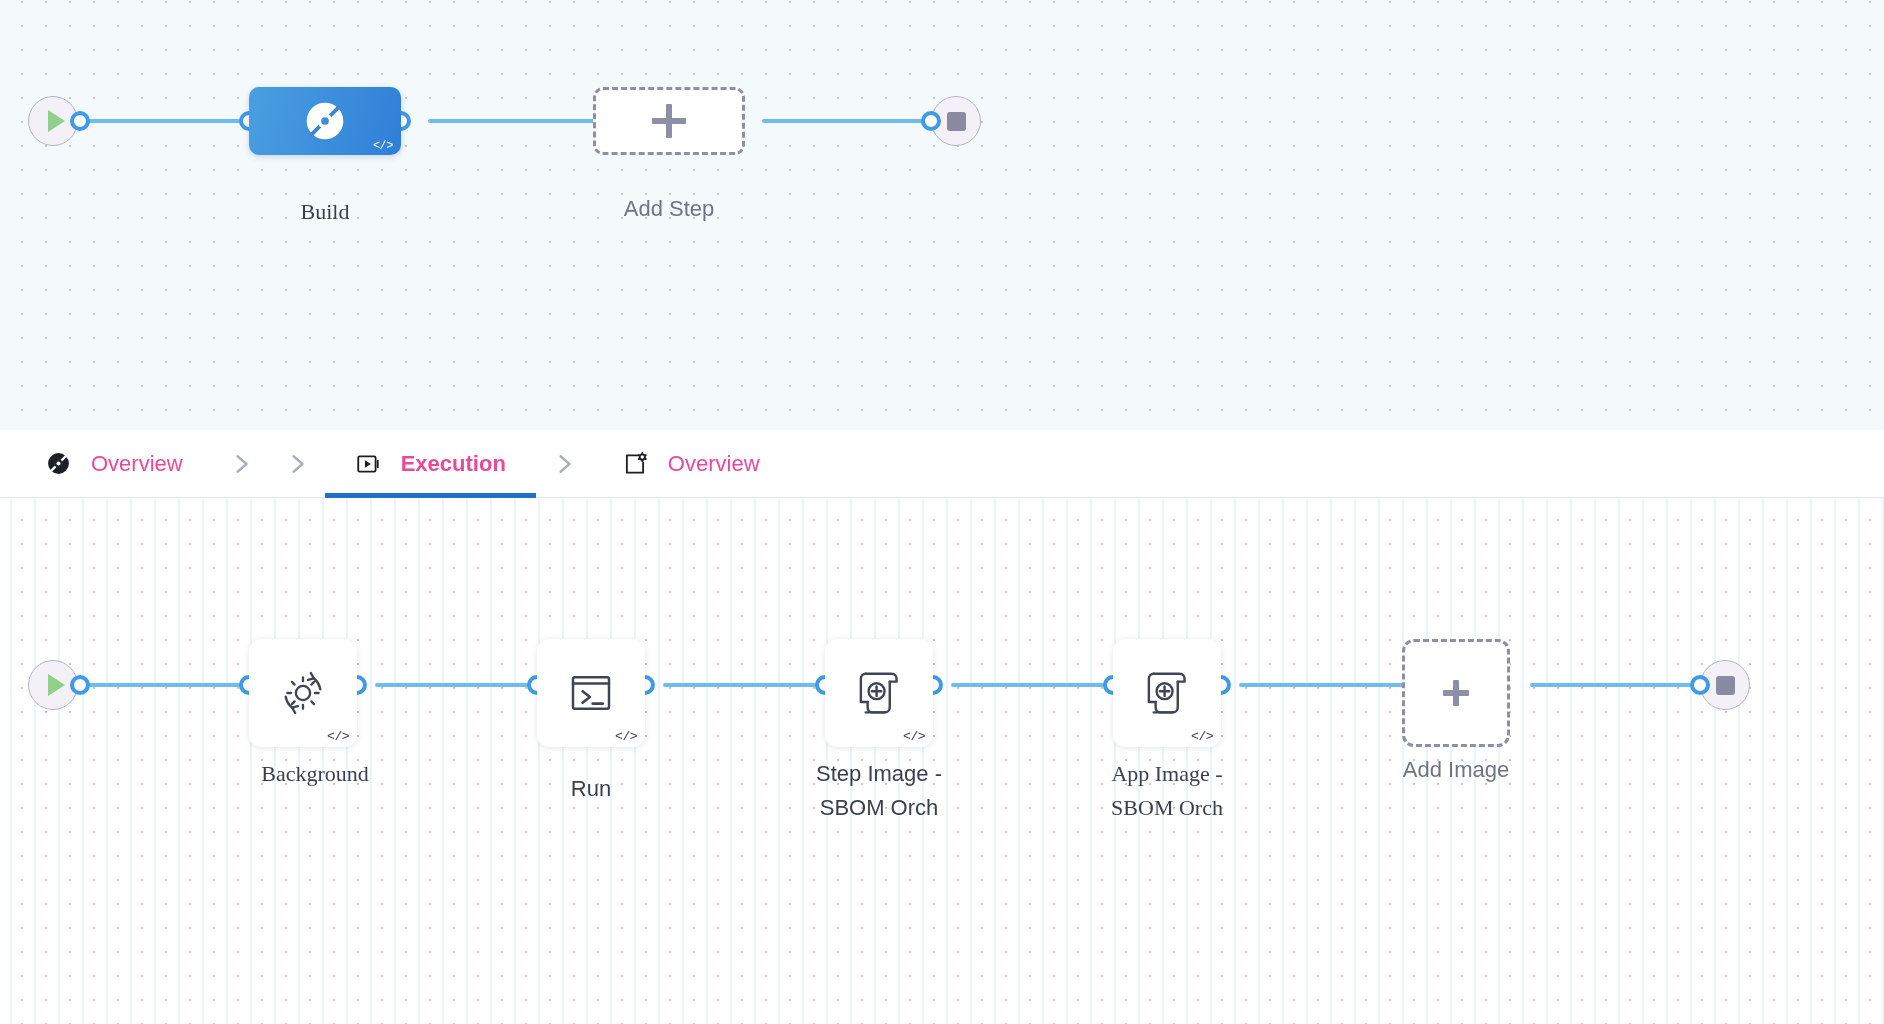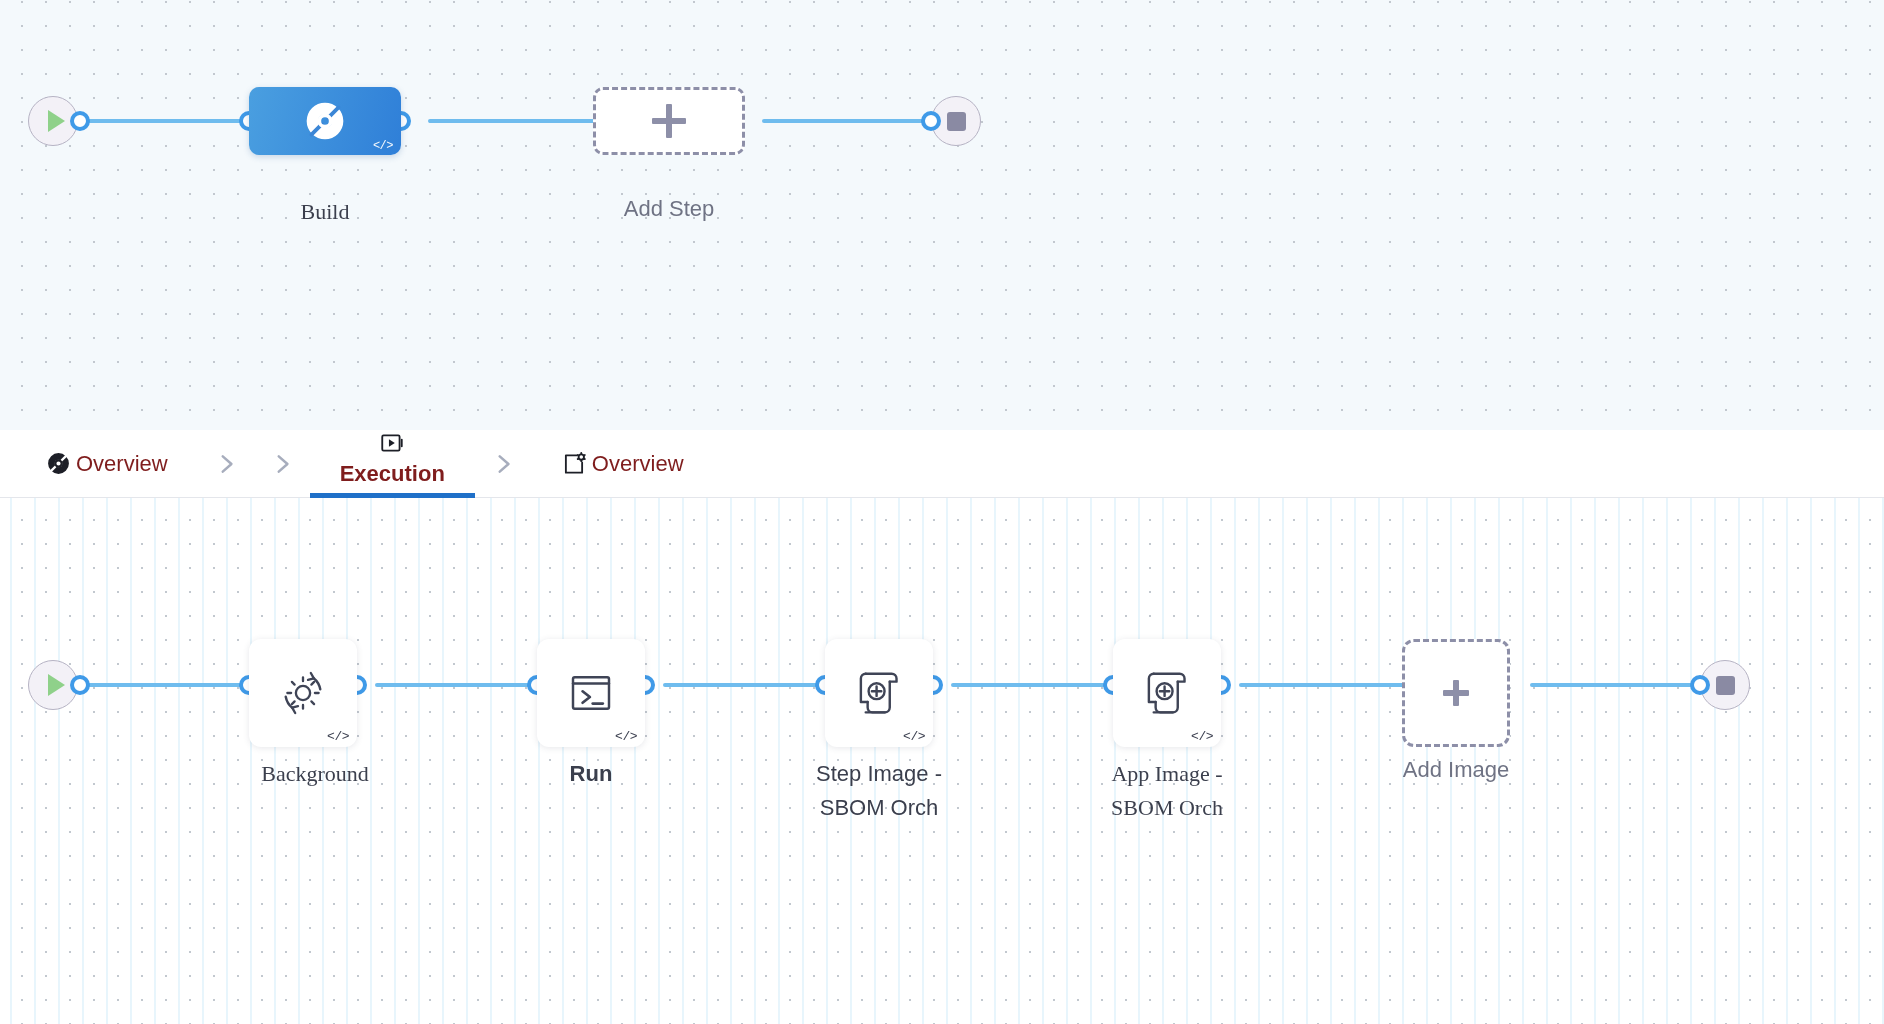--- a/index.html
+++ b/index.html
@@ -203,28 +203,28 @@
     display: flex;
     align-items: stretch;
     padding-left: 16px;
     position: relative;
     z-index: 20;
     flex-shrink: 0;
   }
   .tab {
     display: flex;
     align-items: center;
-    gap: 5px;
+    gap: 20px;
     padding: 0 30px;
     position: relative;
     cursor: pointer;
-    color: #7f1d1d;
+    color: #ec4899;
     font-size: 22px;
   }
-  .tab.active { font-weight: bold; flex-direction: column; }
+  .tab.active { font-weight: bold; }
   .tab.active::after {
     content: "";
     position: absolute;
     left: 0; right: 0; bottom: -1px;
     height: 5px;
     background: #1f70c8;
   }
   .tab-sep {
     display: flex;
     align-items: center;
@@ -363,21 +363,21 @@
     <div class="step-node" style="left:537px; top:141px;">
       <svg width="54" height="54" viewBox="0 0 48 48" fill="none" stroke="#3f4456" stroke-width="2.2" stroke-linecap="round" stroke-linejoin="round">
         <rect x="8" y="10" width="32" height="28" rx="1.5"></rect>
         <path d="M8 15.6h32"></path>
         <path d="M16.5 22.5 23 27.6l-6.5 5.1" stroke-width="2.4"></path>
         <path d="M25.5 33.4h9" stroke-width="2.4"></path>
       </svg>
       <span class="code-badge">&lt;/&gt;</span>
     </div>
     <div class="port" style="left:635px; top:177px;"></div>
-    <div class="node-label" style="left:471px; top:259px; width:240px;font-weight:bold;">Run</div>
+    <div class="node-label" style="left:471px; top:274px; width:240px;">Run</div>
 
     <div class="port" style="left:815px; top:177px;"></div>
     <div class="step-node" style="left:825px; top:141px;">
       <svg width="58" height="58" viewBox="0 0 48 48" fill="none" stroke="#3f4456" stroke-width="2" stroke-linecap="round" stroke-linejoin="round">
         <path d="M13 8h21.5a4 4 0 0 1 4 4v2.6h-5.6"></path>
         <path d="M32.9 14.6V36a4 4 0 0 1-4 4H13"></path>
         <path d="M13 8a4 4 0 0 0-4 4v19.4h5.6"></path>
         <path d="M14.6 31.4V36a4 4 0 0 0 4 4h10.3"></path>
         <circle cx="22" cy="22.5" r="6.6"></circle>
         <path d="M22 18.6v7.8M18.1 22.5h7.8"></path>

